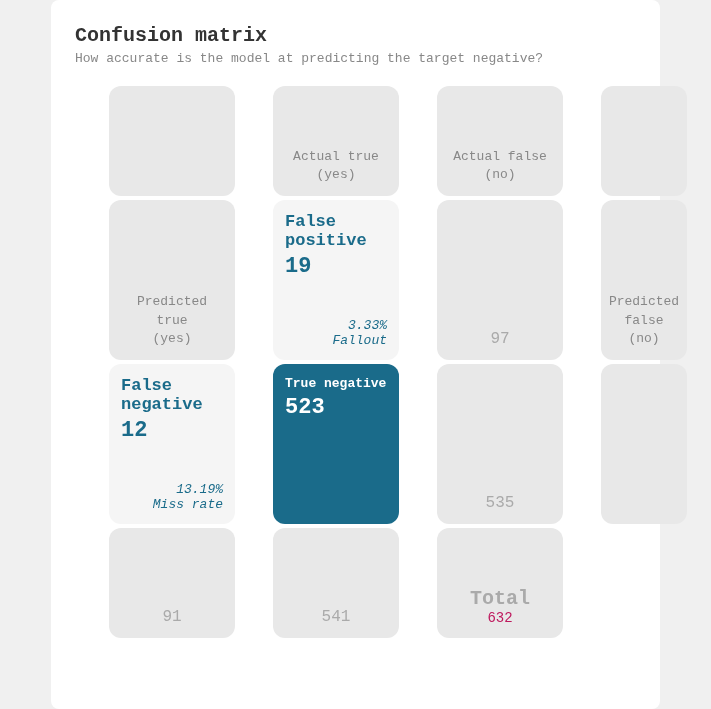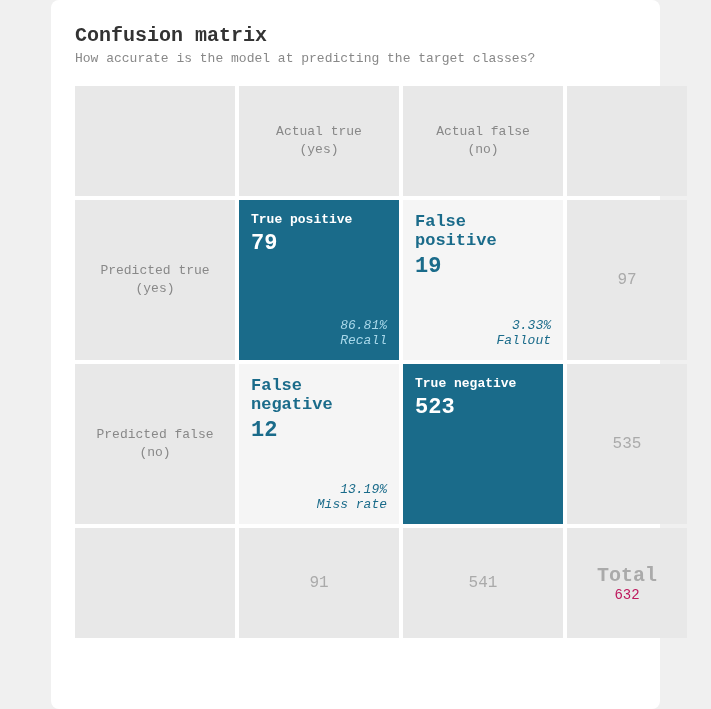--- a/index.html
+++ b/index.html
@@ -31,27 +31,28 @@
       margin-bottom: 20px;
     }
     .matrix-grid {
       display: grid;
       grid-template-columns: 160px 160px 160px 120px;
       grid-template-rows: 110px 160px 160px 110px;
       gap: 4px;
     }
     .cell {
       background: #e8e8e8;
-      border-radius: 0;
+      border-radius: 12px;
       display: flex;
       flex-direction: column;
-      justify-content: center;
+      justify-content: flex-end;
       align-items: center;
       padding: 12px;
       position: relative;
+      margin-left: 34px;
     }
     .cell.dark-blue {
       background: #1a6b8a;
       color: #fff;
     }
     .cell.light-content {
       background: #f5f5f5;
     }
     .cell-label {
       font-size: 13px;
@@ -126,50 +127,40 @@
       height: 100%;
       display: flex;
       flex-direction: column;
     }
   </style>
 </head>
 <body>
 
 <div class="card">
   <div class="card-title">Confusion matrix</div>
-  <div class="card-subtitle">How accurate is the model at predicting the target classes?</div>
+  <div class="card-subtitle">How accurate is the model at predicting the target negative?</div>
 
   <div class="matrix-grid">
 
     <div class="cell"></div>
 
     <div class="cell">
       <div class="cell-label">Actual true<br>(yes)</div>
     </div>
 
     <div class="cell">
       <div class="cell-label">Actual false<br>(no)</div>
     </div>
 
     <div class="cell"></div>
 
     <div class="cell">
       <div class="cell-label">Predicted true<br>(yes)</div>
     </div>
 
-    <div class="cell dark-blue">
-      <div class="inner-content">
-        <div class="cell-header">True positive</div>
-        <div class="cell-value-large">79</div>
-        <div class="percent-group">
-          <div class="cell-percent">86.81%</div>
-          <div class="cell-percent-label">Recall</div>
-        </div>
-      </div>
-    </div>
 
     <div class="cell light-content">
       <div class="inner-content">
         <div class="cell-header light">False positive</div>
         <div class="cell-value-large light">19</div>
         <div class="percent-group">
           <div class="cell-percent light">3.33%</div>
           <div class="cell-percent-label light">Fallout</div>
         </div>
       </div>

